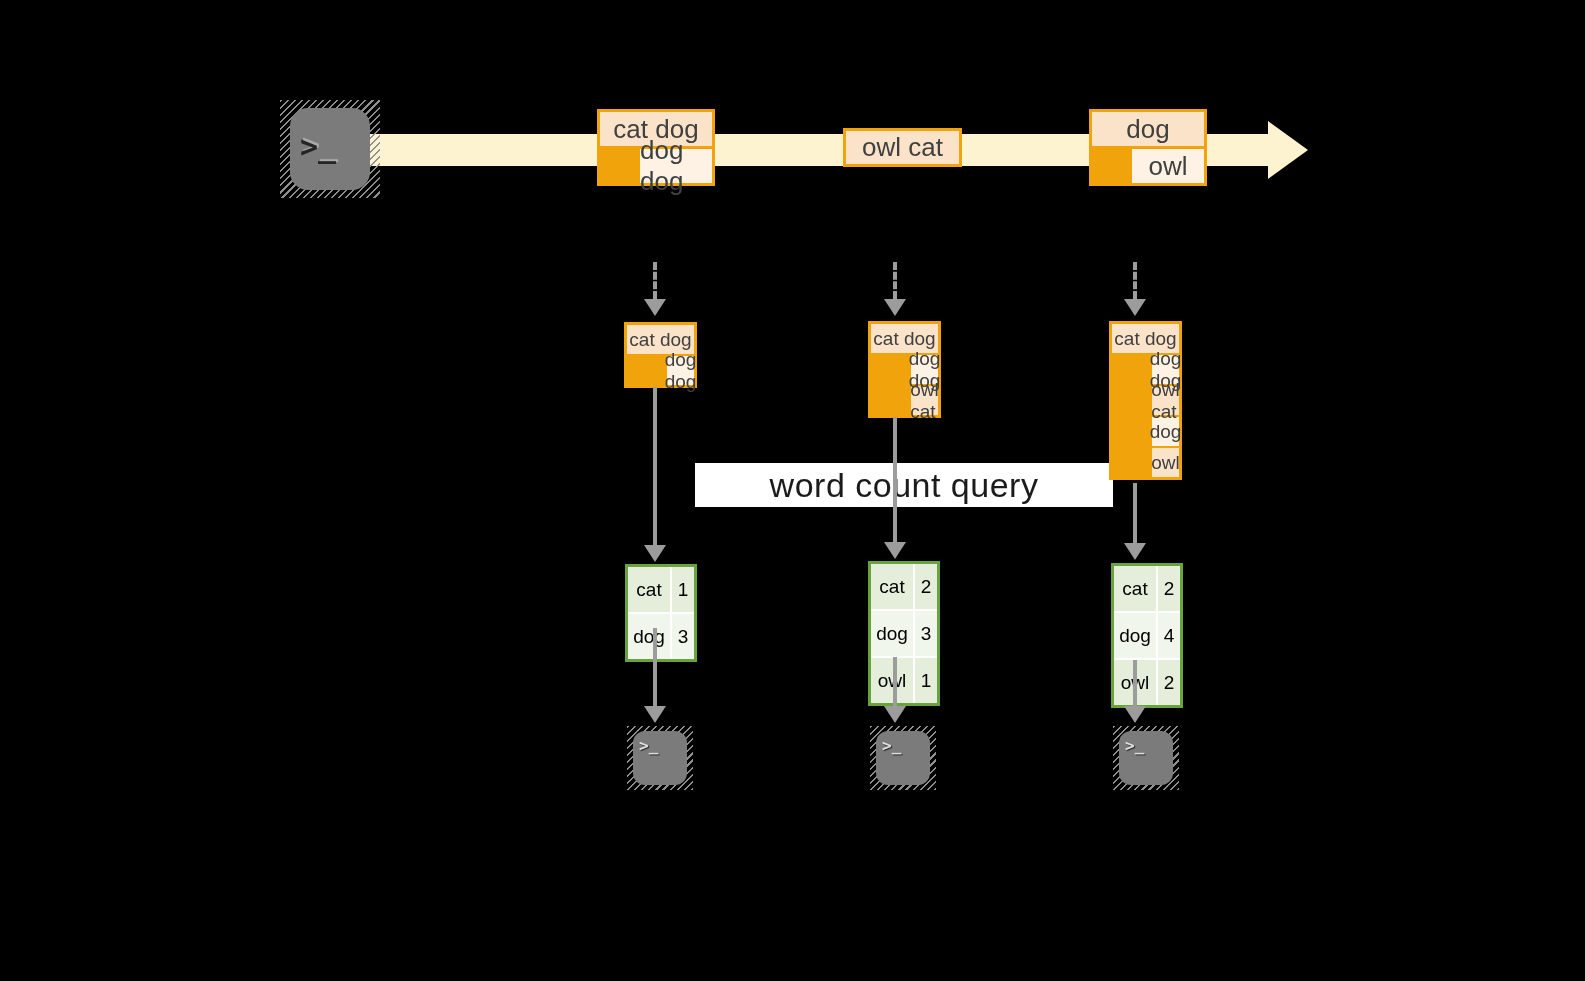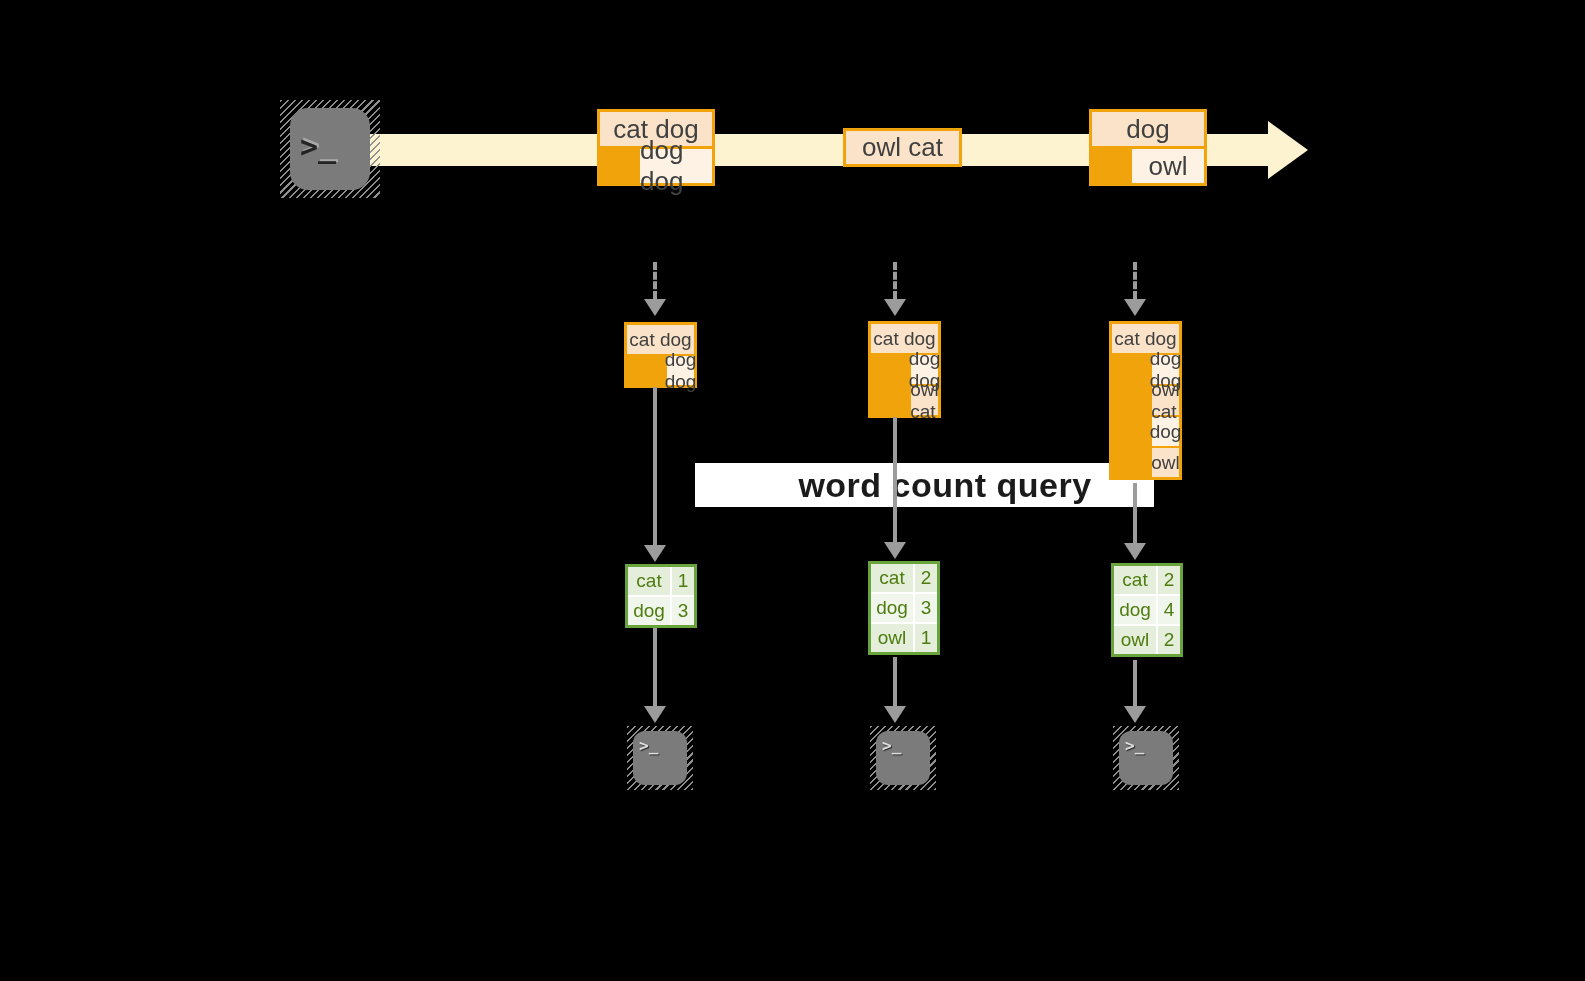--- a/index.html
+++ b/index.html
@@ -58,31 +58,31 @@
   .arrow.dashed .line{width:0;background:none;border-left:4px dashed var(--arrow);}
   .arrow .head{
     width:0;height:0;flex:0 0 auto;
     border-left:11px solid transparent;border-right:11px solid transparent;
     border-top:17px solid var(--arrow);
   }
   
   .banner{
     position:absolute;left:695px;top:463px;width:418px;height:44px;background:#fff;z-index:1;
     display:flex;align-items:center;justify-content:center;
-    font-size:34px;font-weight:700;color:#1b1b1b;letter-spacing:0.5px;padding-left:41px;
+    font-size:34px;font-weight:400;color:#1b1b1b;letter-spacing:0.5px;
   }
   .obox.acc{z-index:2;}
   
   .gtable{
     position:absolute;border:3px solid var(--table-border);background:#fff;
     display:grid;grid-template-columns:42px 22px;gap:2px;z-index:2;
   }
   .gtable .cell{
-    height:28px;display:flex;align-items:center;justify-content:center;
-    font-size:19px;color:#4d7c0f;
+    height:45px;display:flex;align-items:center;justify-content:center;
+    font-size:19px;color:#000000;
   }
   .g-d{background:var(--table-fill-dark);}
   .g-l{background:var(--table-fill-light);}
 </style>
 </head>
 <body>
 
 <div id="canvas">
 
   <div class="band"></div>

